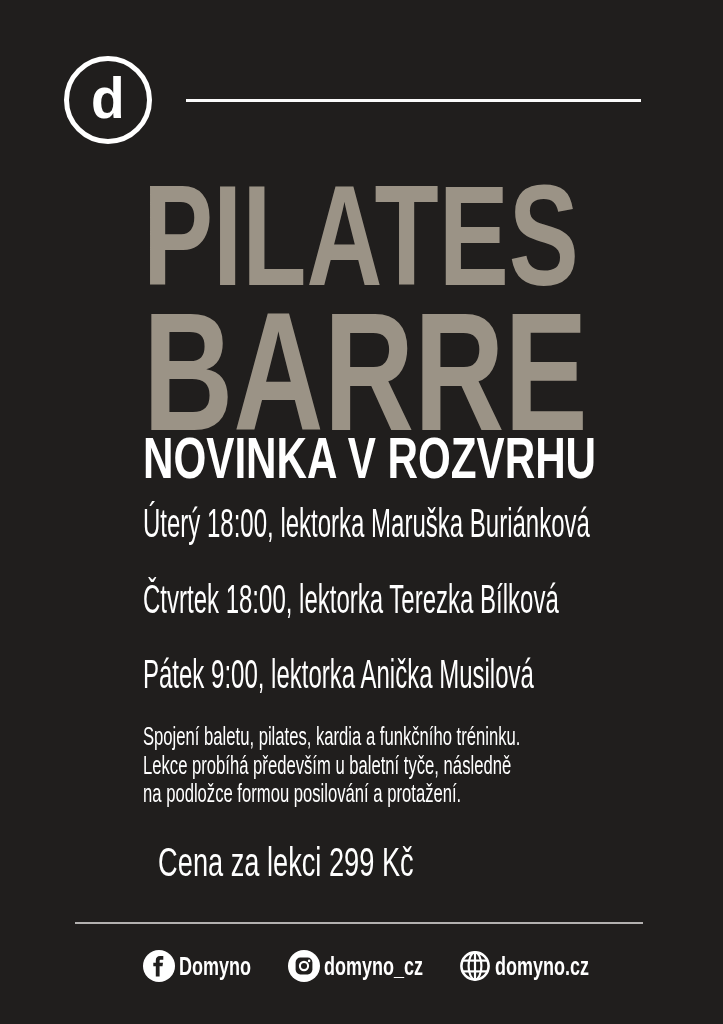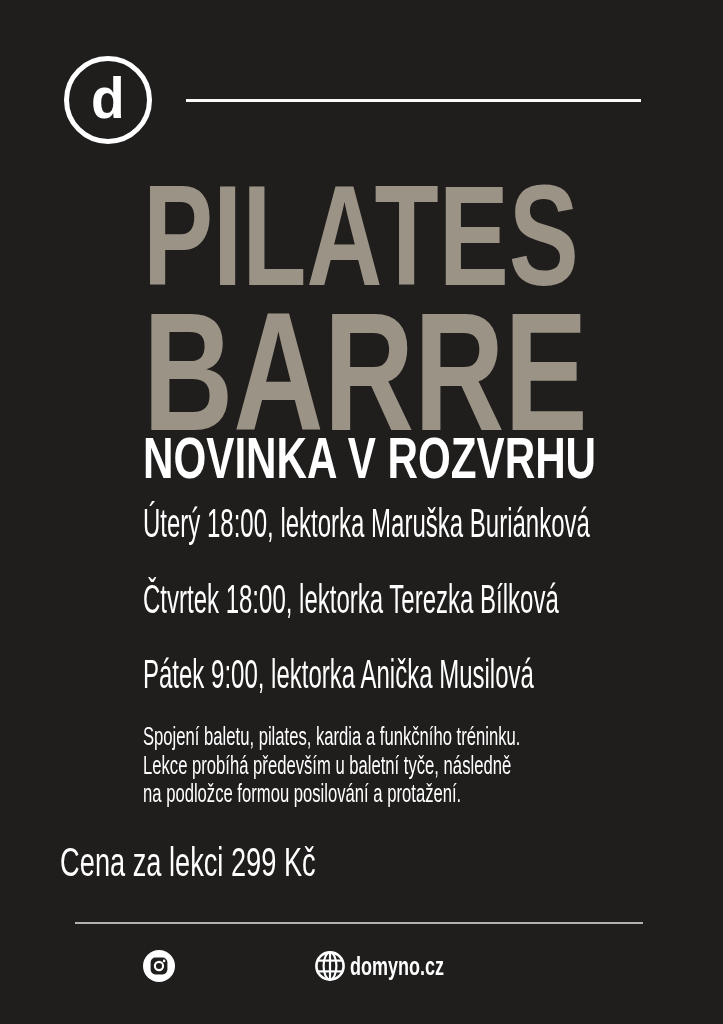--- a/index.html
+++ b/index.html
@@ -80,20 +80,21 @@
     line-height: 28.5px;
     color: #ffffff;
     white-space: nowrap;
   }
   .cx64 { display: inline-block; transform: scaleX(0.64); transform-origin: left top; }
   
   .price {
     position: absolute;
     left: 0; top: 839px;
     width: 572px;
+    text-align: center;
     font-size: 40px;
     line-height: 1.15;
     color: #ffffff;
     white-space: nowrap;
   }
   .cx68c { display: inline-block; transform: scaleX(0.68); transform-origin: center top; }
   
   .bottom-line {
     position: absolute;
     left: 75px; top: 922px;
@@ -146,28 +147,36 @@
     <div><span class="cx64">Lekce probíhá především u baletní tyče, následně</span></div>
     <div><span class="cx64">na podložce formou posilování a protažení.</span></div>
   </div>
 
   <div class="price"><span class="cx68c">Cena za lekci 299 Kč</span></div>
 
   <div class="bottom-line"></div>
 
   <div class="footer">
 
+    <div class="footer-item fi0">
+      <svg class="footer-icon" viewBox="0 0 32 32">
+        <circle cx="16" cy="16" r="16" fill="#ffffff"></circle>
+        <path d="M17.9 9.8h2.4V6.1h-3.2c-2.8 0-4.3 1.7-4.3 4.3v2.4h-2.5v3.4h2.5V26.5h3.8V16.2h2.9l.5-3.4h-3.4v-1.9c0-.8.4-1.1 1.3-1.1z" fill="#201e1d"></path>
+      </svg>
+      <span class="footer-label"><span class="cx72">Domyno</span></span>
+    </div>
 
     <div class="footer-item fi1">
       <svg class="footer-icon" viewBox="0 0 32 32">
         <circle cx="16" cy="16" r="16" fill="#ffffff"></circle>
         <rect x="7.6" y="7.6" width="16.8" height="16.8" rx="4.8" fill="#201e1d"></rect>
         <circle cx="16" cy="16" r="4.1" fill="none" stroke="#ffffff" stroke-width="2.1"></circle>
         <circle cx="21.1" cy="10.9" r="1.3" fill="#ffffff"></circle>
       </svg>
+      <span class="footer-label"><span class="cx72">domyno_cz</span></span>
     </div>
 
     <div class="footer-item fi2">
       <svg class="footer-icon" viewBox="0 0 32 32" fill="none" stroke="#ffffff">
         <circle cx="16" cy="16" r="13.6" stroke-width="2.6"></circle>
         <ellipse cx="16" cy="16" rx="6.4" ry="13.6" stroke-width="2.2"></ellipse>
         <line x1="16" y1="2.4" x2="16" y2="29.6" stroke-width="2.2"></line>
         <line x1="3.2" y1="10.6" x2="28.8" y2="10.6" stroke-width="2.2"></line>
         <line x1="3.2" y1="21.4" x2="28.8" y2="21.4" stroke-width="2.2"></line>
       </svg>

